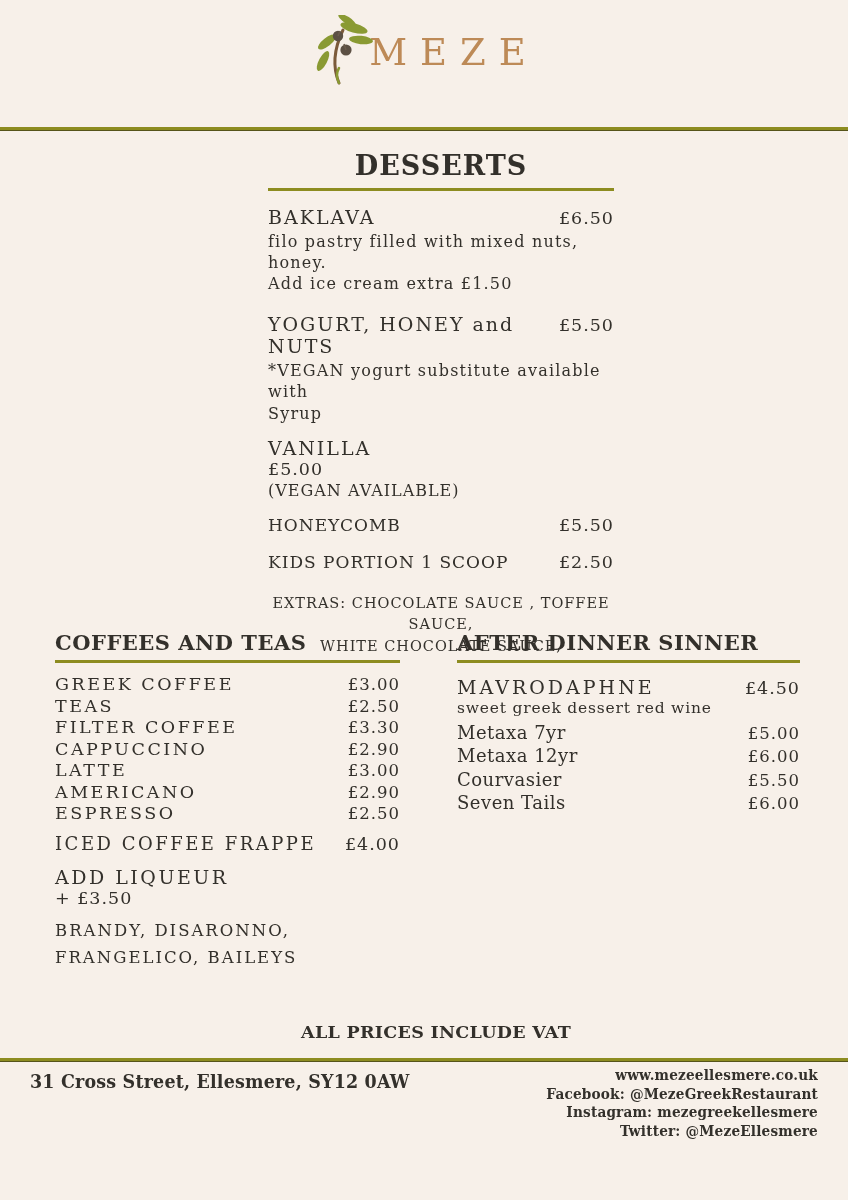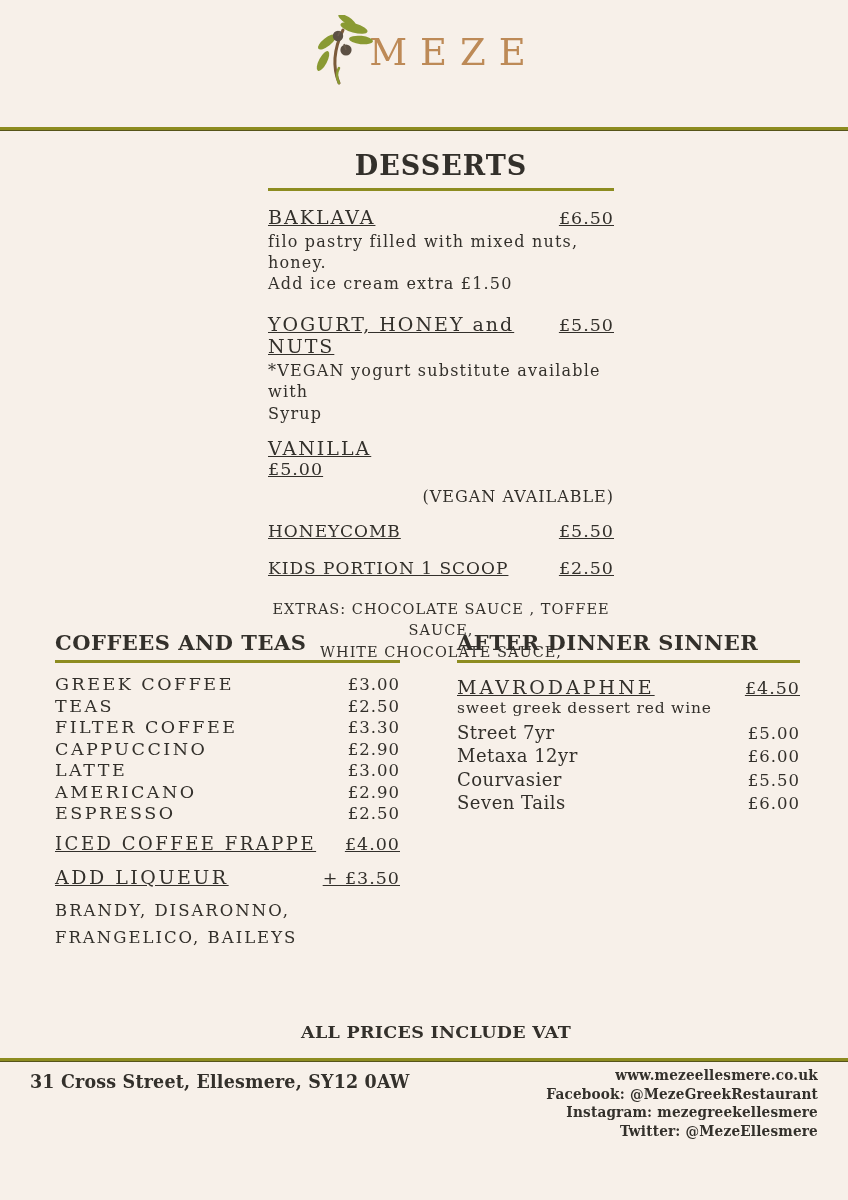--- a/index.html
+++ b/index.html
@@ -21,52 +21,52 @@
                background:#8d8c20; border-bottom:1px solid #56541a; }
   .rule-header { top:127px; }
   .rule-footer { top:1058px; }
 
   .accent-rule { height:3px; background:#8d8c20; }
 
   
   .desserts { position:absolute; top:150px; left:268px; width:346px; }
   .desserts-title { text-align:center; font-size:27px; font-weight:bold; letter-spacing:1px; }
   .desserts .accent-rule { margin-top:7px; }
-  .item-row { display:flex; justify-content:space-between; align-items:baseline;text-decoration:underline; }
+  .item-row { display:flex; justify-content:space-between; align-items:baseline; }
   .item-name { font-size:19px; letter-spacing:2px; }
   .item-price { font-size:17.5px; letter-spacing:1px; white-space:nowrap; }
   .item-desc { font-size:16px; letter-spacing:1.2px; line-height:1.32; margin-top:3px; }
   .row-baklava { margin-top:15px; }
   .row-yogurt { margin-top:19px; }
 
   .icecream-title { margin-top:24px; text-align:center; font-size:20px; font-weight:bold;
                     letter-spacing:1px; }
   .icecream-title span { border-bottom:2px solid #33302b; padding:0 4px 1px 2px; }
   .row-vanilla { margin-top:13px;flex-direction:column; }
-  .ice-note { font-size:16px; letter-spacing:1px; margin-top:8px;text-align:right; }
+  .ice-note { font-size:16px; letter-spacing:1px; margin-top:2px; }
   .row-honeycomb { margin-top:15px; }
   .row-kids { margin-top:17px; }
   .row-honeycomb .item-name, .row-kids .item-name { font-size:17px; letter-spacing:1px; }
   .extras { margin-top:21px; text-align:center; font-size:14.5px; letter-spacing:1px;
             line-height:1.5; }
 
   
   .col { position:absolute; top:630px; }
   .col-left  { left:55px;  width:345px; }
   .col-right { left:457px; width:343px; }
   .col-title { font-size:21px; font-weight:bold; letter-spacing:.5px; }
   .col .accent-rule { margin-top:5px; }
 
   .coffee-list { margin-top:11px; }
   .coffee-row { display:flex; justify-content:space-between; align-items:baseline; height:21.5px; }
   .coffee-row .item-name { font-size:17.5px; letter-spacing:2.5px; }
   .coffee-row .item-price { font-size:16.5px; }
   .row-frappe { margin-top:8px; }
   .row-frappe .item-name { font-size:18px; letter-spacing:2.5px; }
-  .row-liqueur { margin-top:12px; }
+  .row-liqueur { margin-top:12px;flex-direction:column; }
   .row-liqueur .item-name { font-size:19px; letter-spacing:2.5px; }
   .liqueur-list { margin-top:9px; font-size:16.5px; letter-spacing:2px; line-height:1.65; }
 
   .row-mavro { margin-top:13px; }
   .row-mavro .item-name { font-size:19px; letter-spacing:3px; }
   .mavro-desc { font-size:15.5px; letter-spacing:.8px; margin-top:1px; }
   .brandy-heading { margin-top:17px; font-size:19px; letter-spacing:2.5px; }
   .brandy-list { margin-top:5px; }
   .brandy-row { display:flex; justify-content:space-between; align-items:baseline; height:23.3px; }
   .brandy-row .item-name { font-size:18px; letter-spacing:.5px; }
@@ -207,21 +207,21 @@
 
     <div class="item-row row-mavro">
       <span class="item-name">MAVRODAPHNE</span>
       <span class="item-price">£4.50</span>
     </div>
     <div class="mavro-desc">sweet greek dessert red wine</div>
 
 
     <div class="brandy-list">
       <div class="brandy-row">
-        <span class="item-name">Street 7yr</span>
+        <span class="item-name">Metaxa 7yr</span>
         <span class="item-price">£5.00</span>
       </div>
       <div class="brandy-row">
         <span class="item-name">Metaxa 12yr</span>
         <span class="item-price">£6.00</span>
       </div>
       <div class="brandy-row">
         <span class="item-name">Courvasier</span>
         <span class="item-price">£5.50</span>
       </div>

